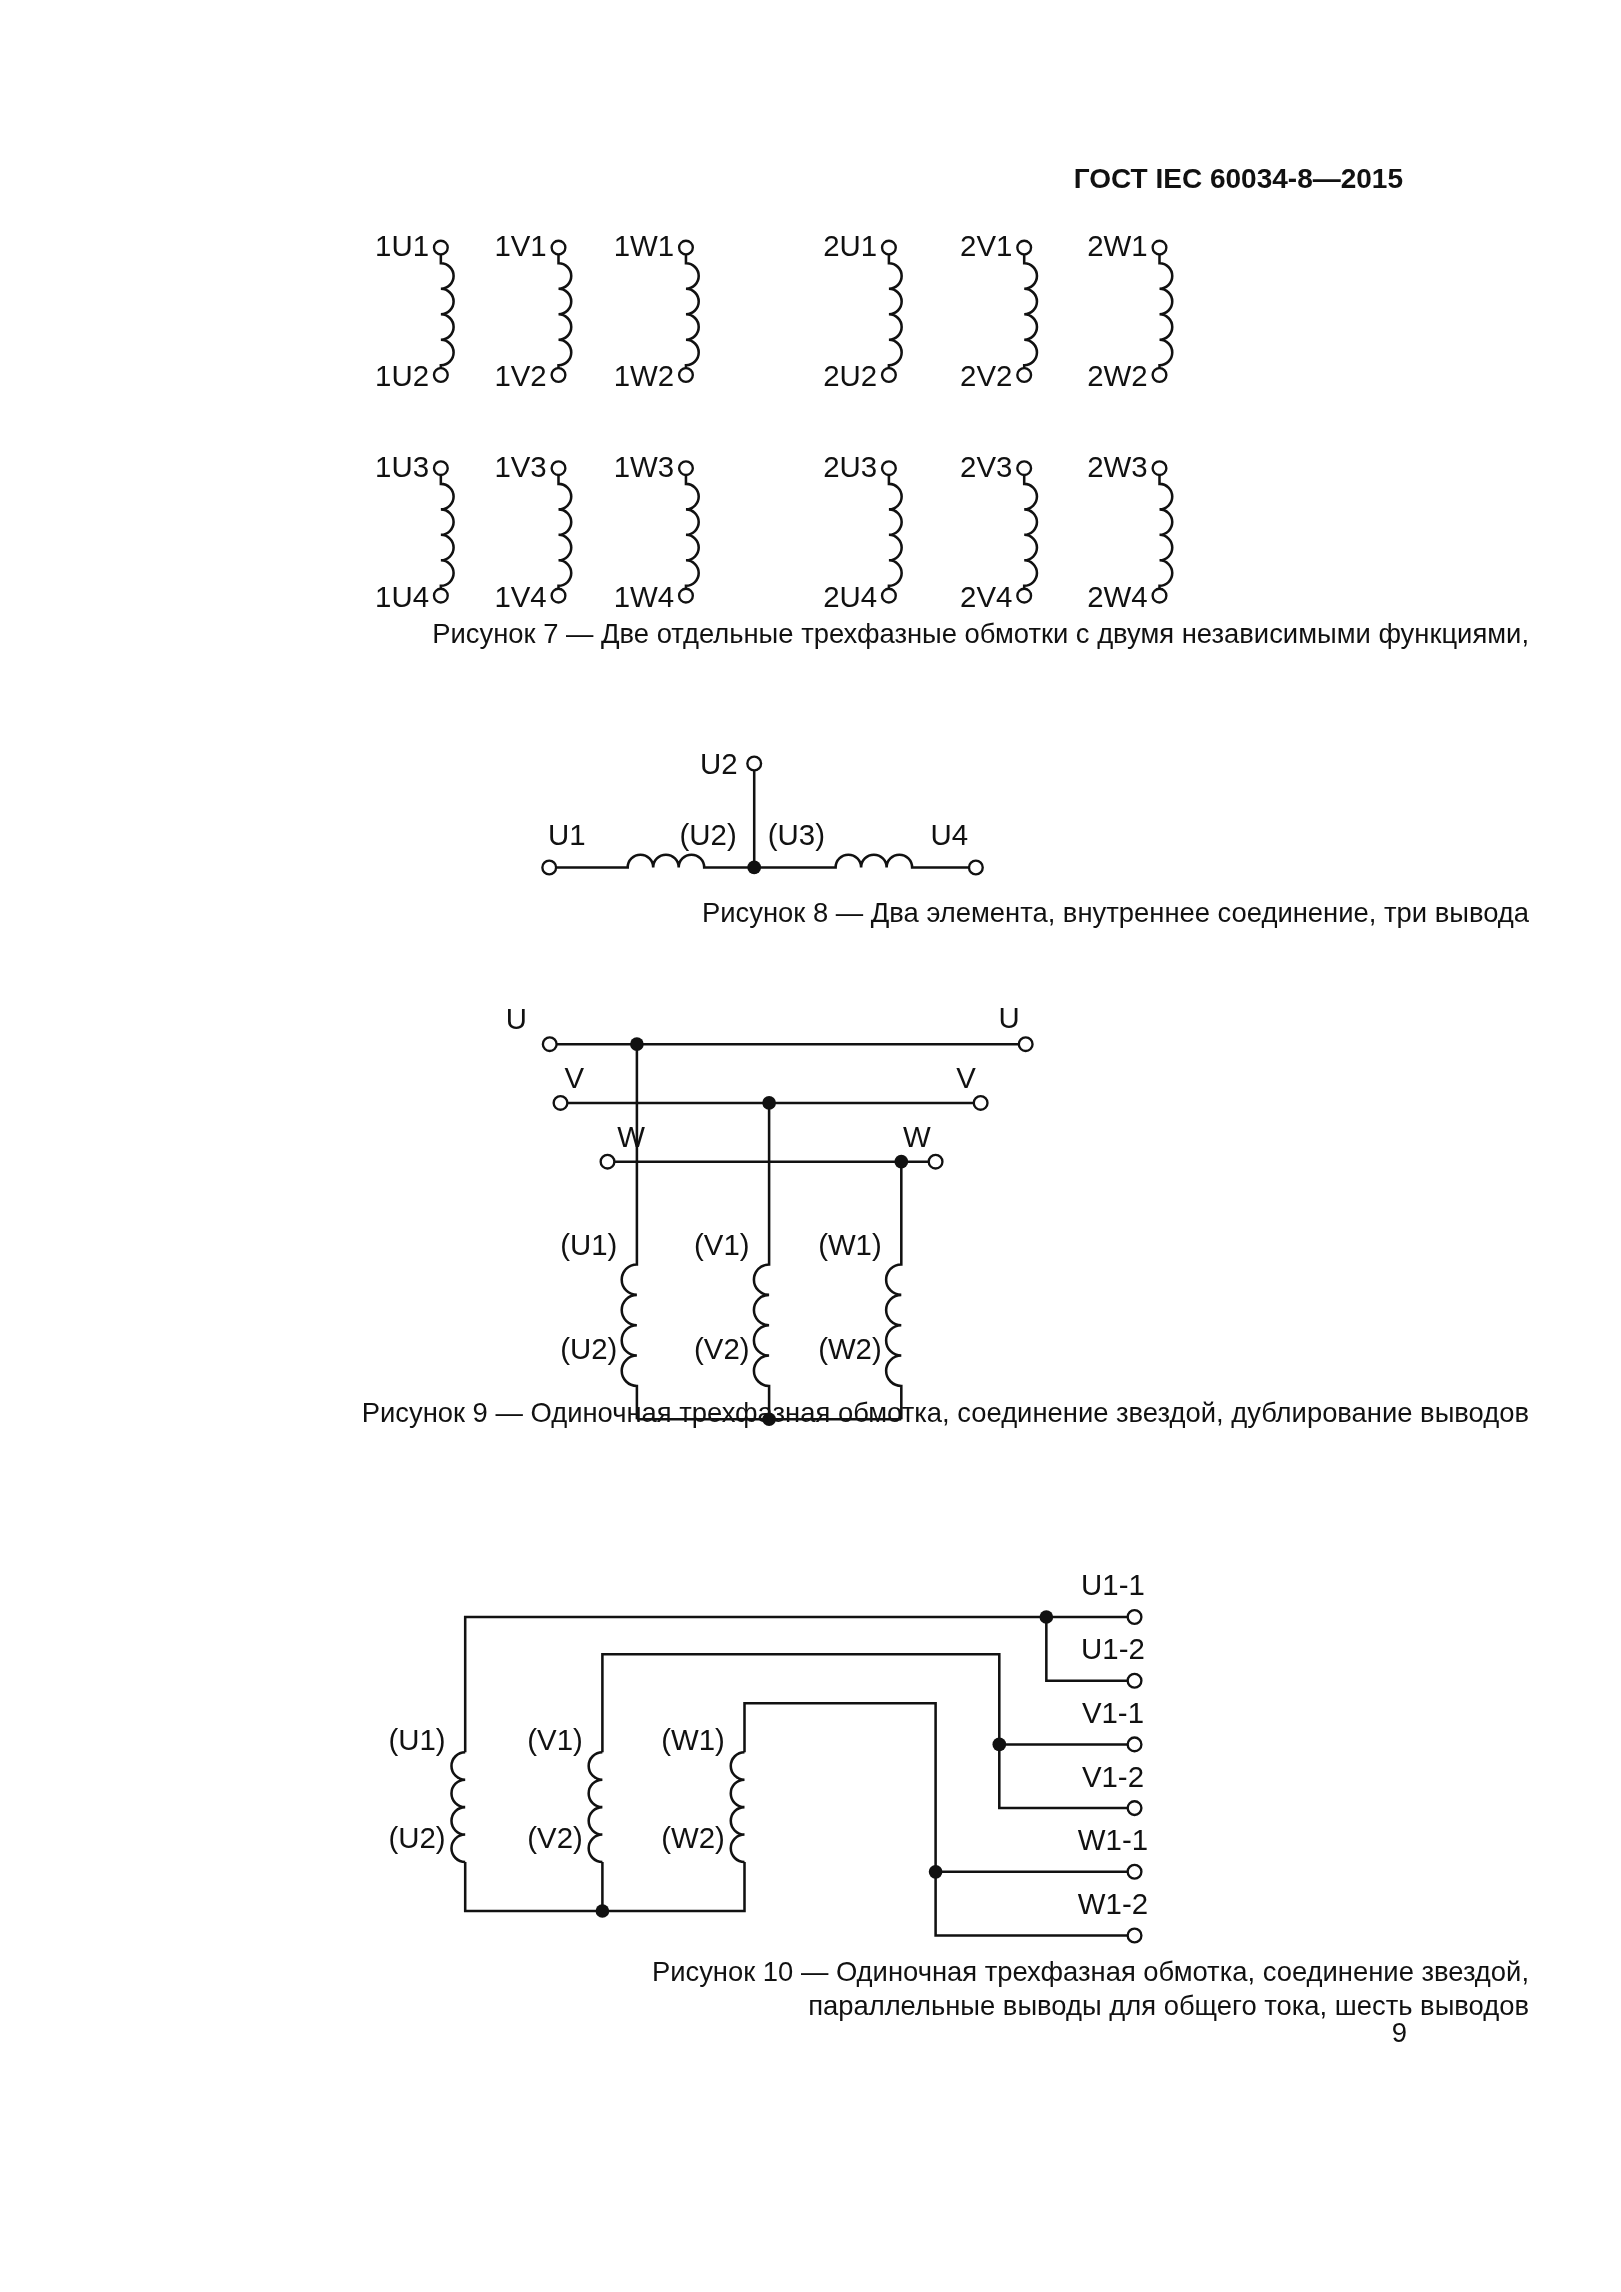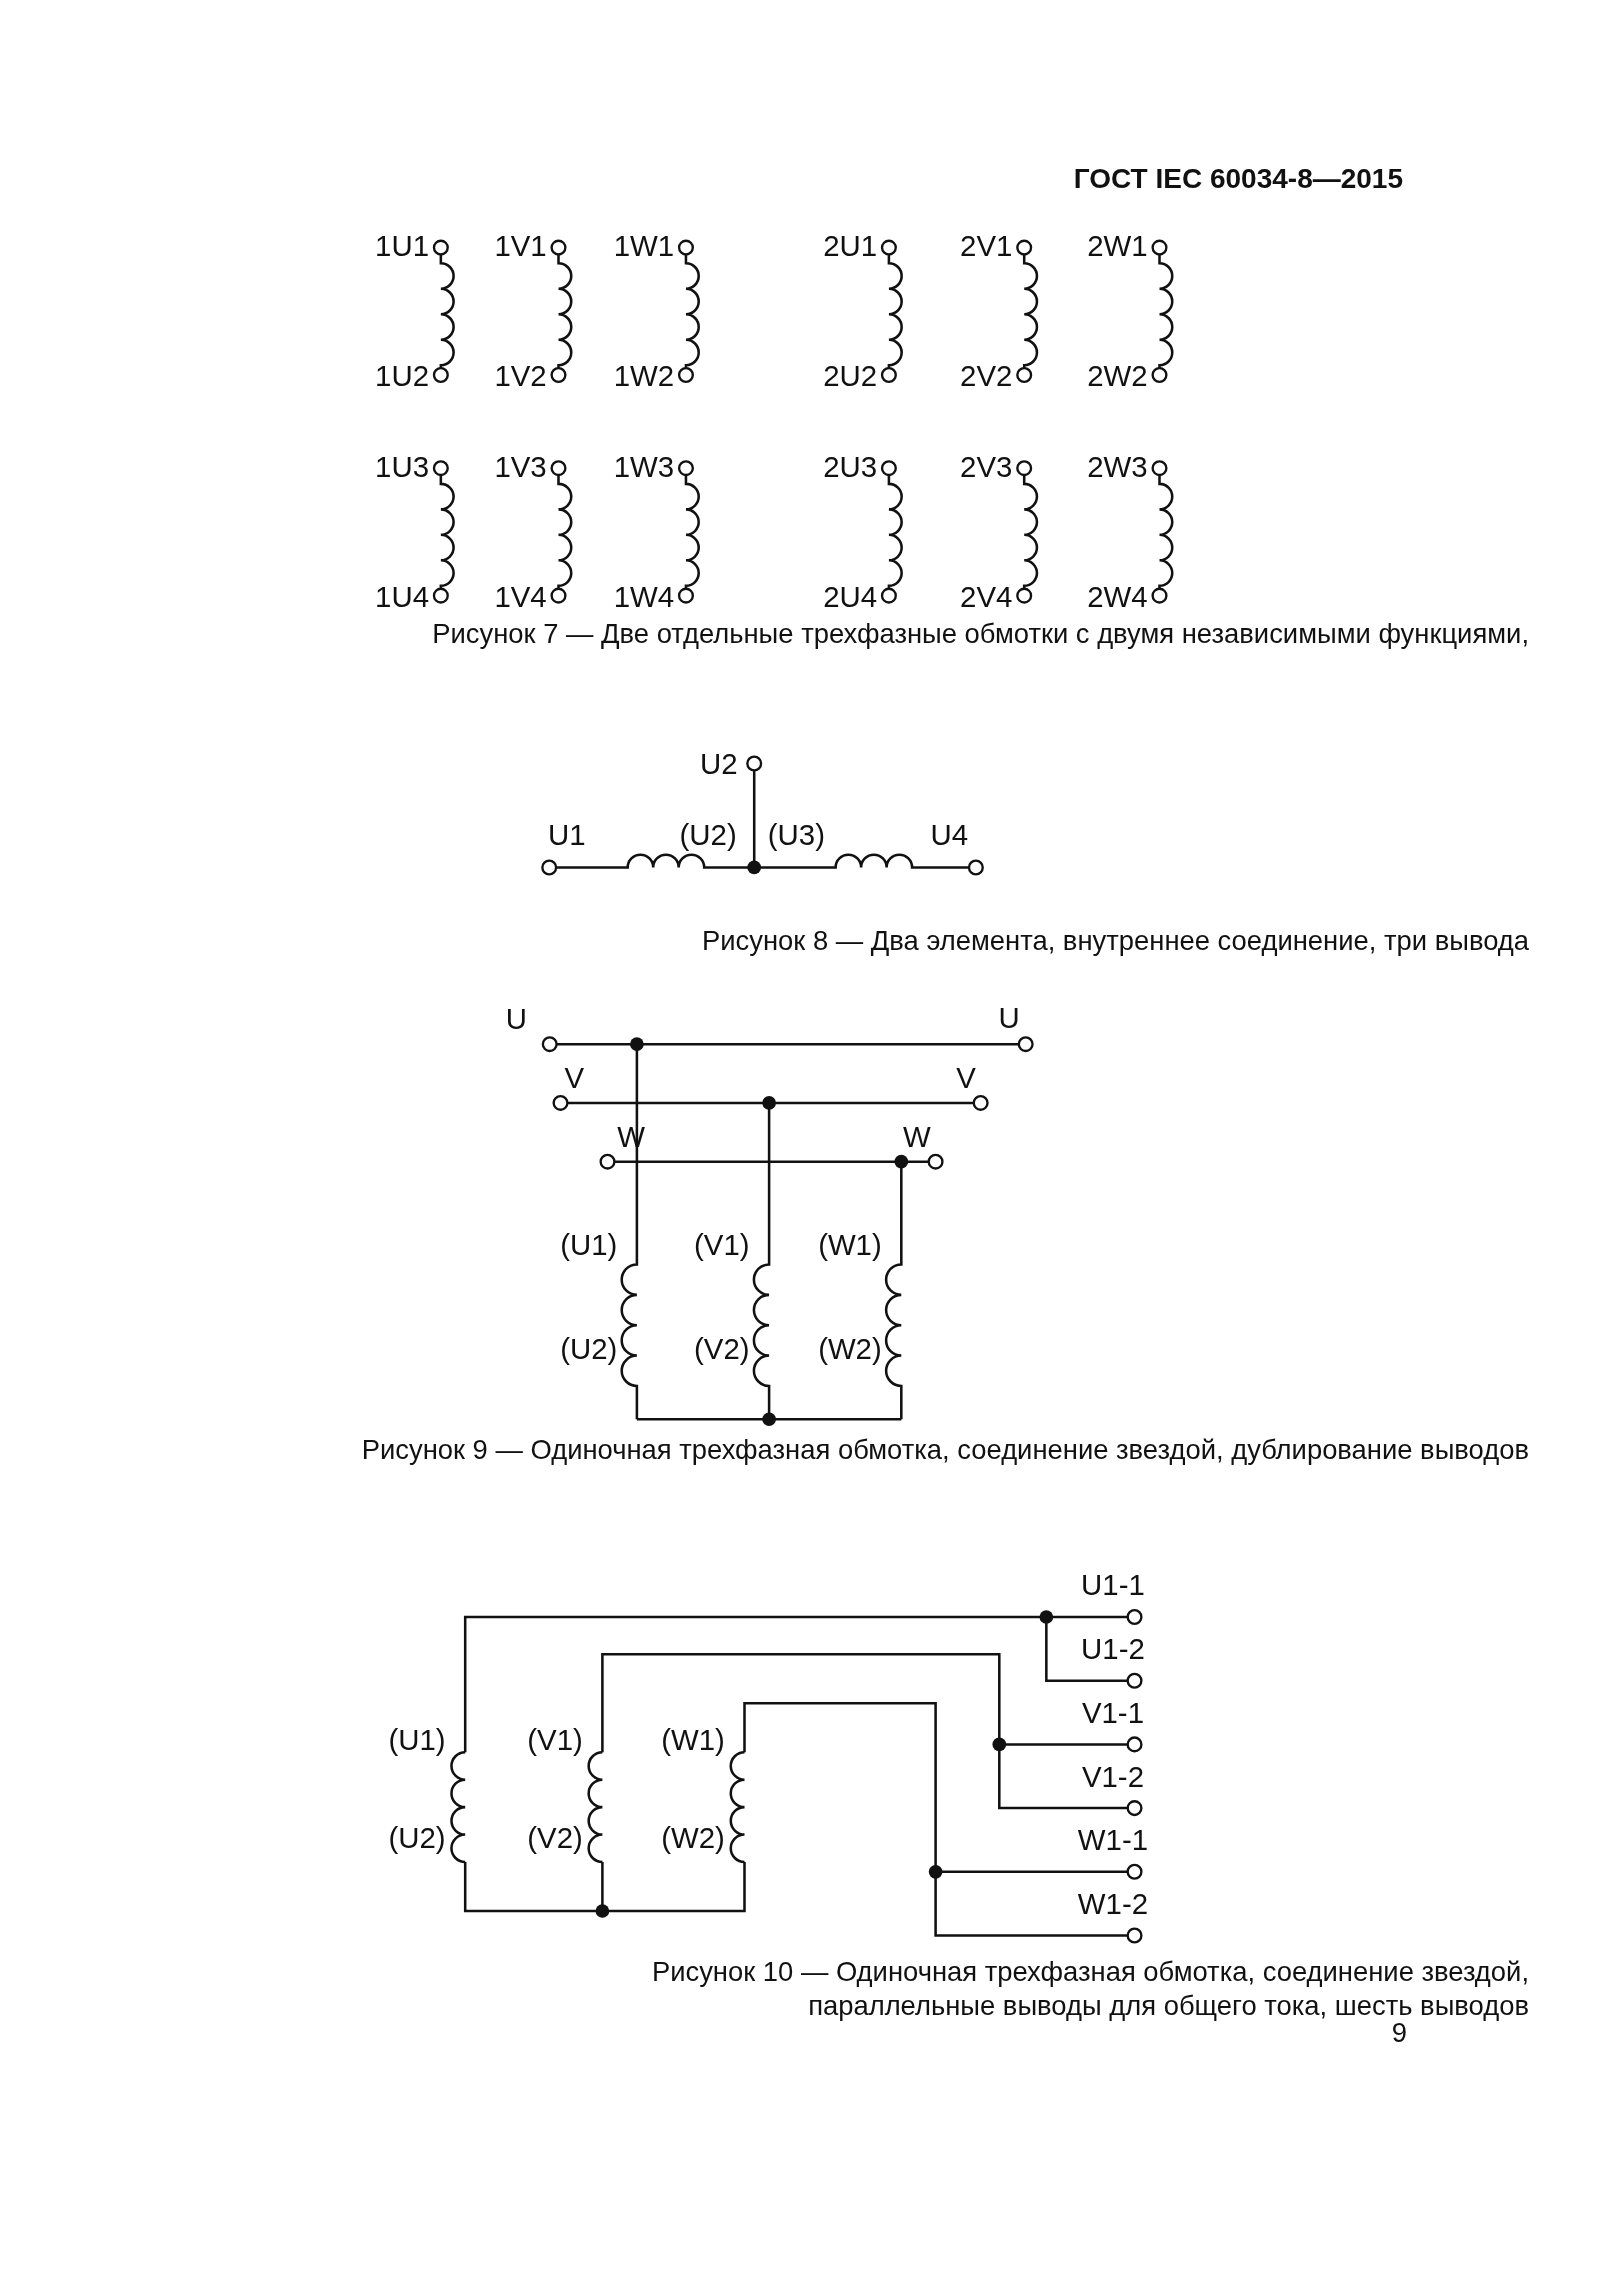--- a/index.html
+++ b/index.html
@@ -133,21 +133,21 @@
     <text x="722" y="862" text-anchor="middle">(U2)</text>
     <text x="812" y="862" text-anchor="middle">(U3)</text>
     <text x="968" y="862" text-anchor="middle">U4</text>
 
     <circle class="term" cx="560" cy="885" r="7"></circle>
     <path class="wire" d="M567,885 H640 A13,13 0 0 1 666,885 A13,13 0 0 1 692,885 A13,13 0 0 1 718,885 H852 A13,13 0 0 1 878,885 A13,13 0 0 1 904,885 A13,13 0 0 1 930,885 H988"></path>
     <circle class="term" cx="995" cy="885" r="7"></circle>
     <circle class="dot" cx="769" cy="885" r="7"></circle>
   </svg>
 
-  <div class="caption" style="top:924px">
+  <div class="caption" style="top:896px">
     <div>Рисунок 8 — Два элемента, внутреннее соединение, три вывода</div>
   </div>
 
   <svg class="fig" style="left:490px;top:1000px;width:568px;height:436px" viewBox="500 1020 580 445">
 
     <path class="wire" d="M568,1065 H1040"></path>
     <path class="wire" d="M579,1125 H994"></path>
     <path class="wire" d="M627,1185 H948"></path>
 
     <path class="wire" d="M650,1065 V1290 A15.5,15.5 0 0 0 650,1321 A15.5,15.5 0 0 0 650,1352 A15.5,15.5 0 0 0 650,1383 A15.5,15.5 0 0 0 650,1414 V1448"></path>
@@ -175,21 +175,21 @@
     <text x="936" y="1170" text-anchor="middle">W</text>
 
     <text x="630" y="1280" text-anchor="end">(U1)</text>
     <text x="765" y="1280" text-anchor="end">(V1)</text>
     <text x="900" y="1280" text-anchor="end">(W1)</text>
     <text x="630" y="1386" text-anchor="end">(U2)</text>
     <text x="765" y="1386" text-anchor="end">(V2)</text>
     <text x="900" y="1386" text-anchor="end">(W2)</text>
   </svg>
 
-  <div class="caption" style="top:1433px">
+  <div class="caption" style="top:1396px">
     <div>Рисунок 9 — Одиночная трехфазная обмотка, соединение звездой, дублирование выводов</div>
   </div>
 
   <svg class="fig" style="left:372px;top:1568px;width:843px;height:392px" viewBox="380 1600 860 400">
 
     <path class="wire" d="M475,1788 V1650 H1151"></path>
     <path class="wire" d="M1068,1650 V1715 H1151"></path>
 
     <path class="wire" d="M615,1788 V1688 H1020 V1780 H1151"></path>
     <path class="wire" d="M1020,1780 V1845 H1151"></path>

